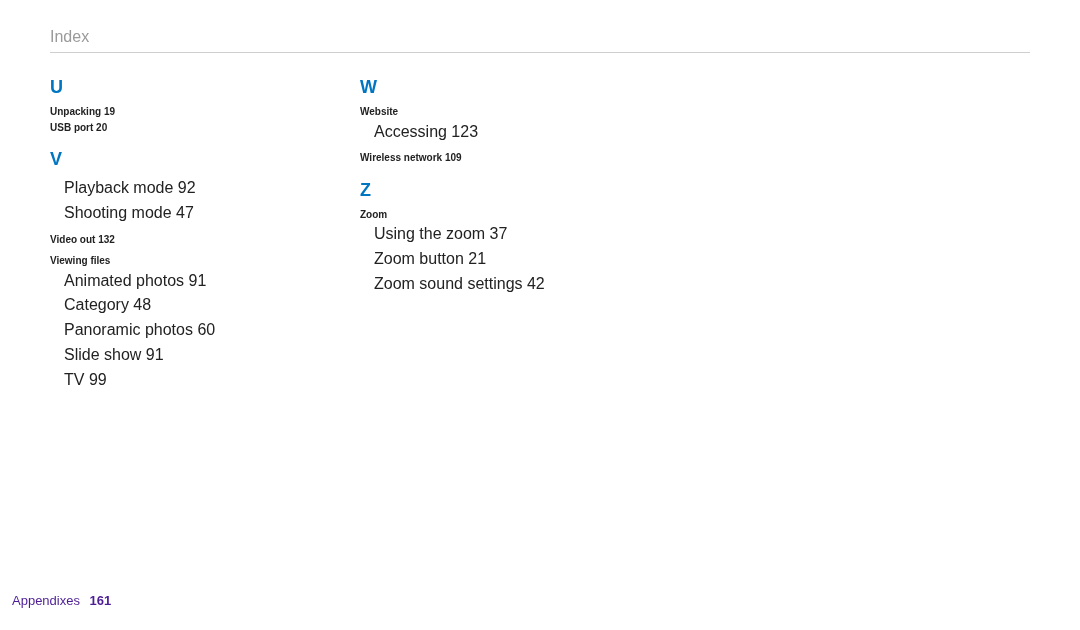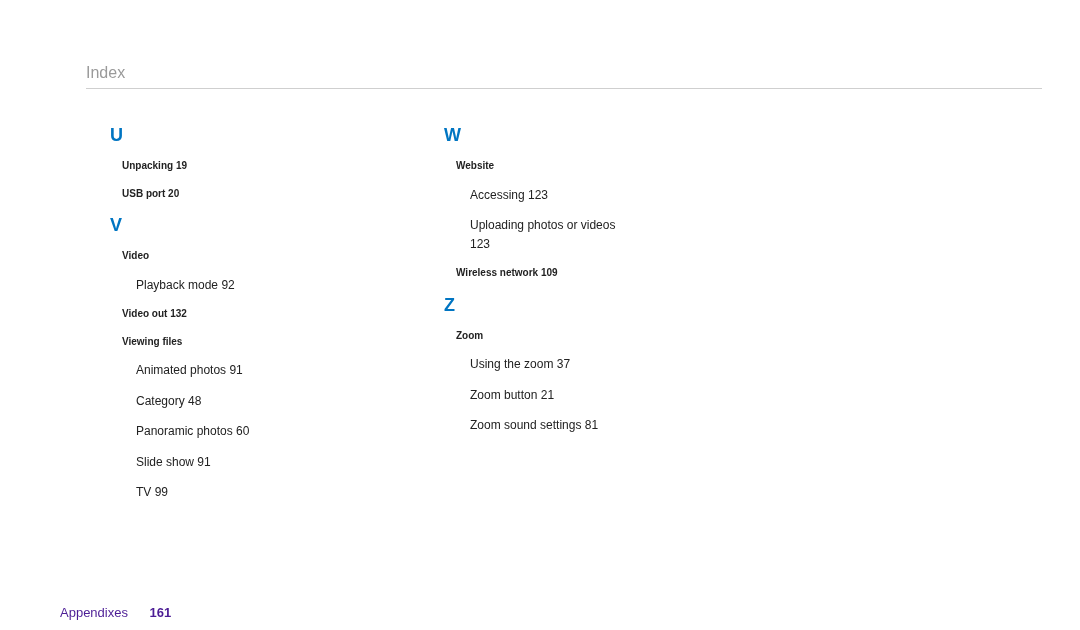--- a/index.html
+++ b/index.html
@@ -1,15 +1,15 @@
 <!DOCTYPE html>
 <html><head>
 <meta charset="utf-8">
 <style>
-  * { margin: 12px; padding: 0; box-sizing: border-box; }
+  * { margin: 0; padding: 0; box-sizing: border-box; }
   body {
     width: 1080px;
     height: 630px;
     background: #ffffff;
     font-family: "Myriad Pro", "Segoe UI", Arial, sans-serif;
     color: #222;
     position: relative;
     padding: 28px 50px 0 50px;
   }
   .header {
@@ -35,21 +35,21 @@
     margin-bottom: 6px;
   }
   .letter:first-child { margin-top: 0; }
   .entry-bold {
     font-weight: 700;
     font-size: 10px;
     line-height: 1.55;
   }
   .sub {
     font-weight: 400;
-    font-size: 12px;
+    font-size: 16px;
     line-height: 1.55;
     padding-left: 14px;
   }
   .group { margin-bottom: 6px; }
   .footer {
     position: absolute;
     bottom: 22px;
     width: 100%;
     left: 12px;
     text-align: left;
@@ -67,53 +67,52 @@
 
   <div class="col">
     <div class="letter">U</div>
     <div class="group">
       <div class="entry-bold">Unpacking  19</div>
       <div class="entry-bold">USB port  20</div>
     </div>
 
     <div class="letter">V</div>
     <div class="group">
-      <div class="entry-bold">Video</div>
       <div class="sub">Playback mode  92</div>
+      <div class="sub">Shooting mode  47</div>
     </div>
     <div class="group">
       <div class="entry-bold">Video out  132</div>
     </div>
     <div class="group">
       <div class="entry-bold">Viewing files</div>
       <div class="sub">Animated photos  91</div>
       <div class="sub">Category  48</div>
       <div class="sub">Panoramic photos  60</div>
       <div class="sub">Slide show  91</div>
       <div class="sub">TV  99</div>
     </div>
   </div>
 
   <div class="col">
     <div class="letter">W</div>
     <div class="group">
       <div class="entry-bold">Website</div>
       <div class="sub">Accessing  123</div>
-      <div class="sub">Uploading photos or videos  123</div>
     </div>
     <div class="group">
       <div class="entry-bold">Wireless network  109</div>
     </div>
 
     <div class="letter">Z</div>
     <div class="group">
       <div class="entry-bold">Zoom</div>
       <div class="sub">Using the zoom  37</div>
       <div class="sub">Zoom button  21</div>
-      <div class="sub">Zoom sound settings  81</div>
+      <div class="sub">Zoom sound settings  42</div>
     </div>
   </div>
 
 </div>
 
 <div class="footer">
   <span>Appendixes</span>
   <span class="pg">161</span>
 </div>
 

